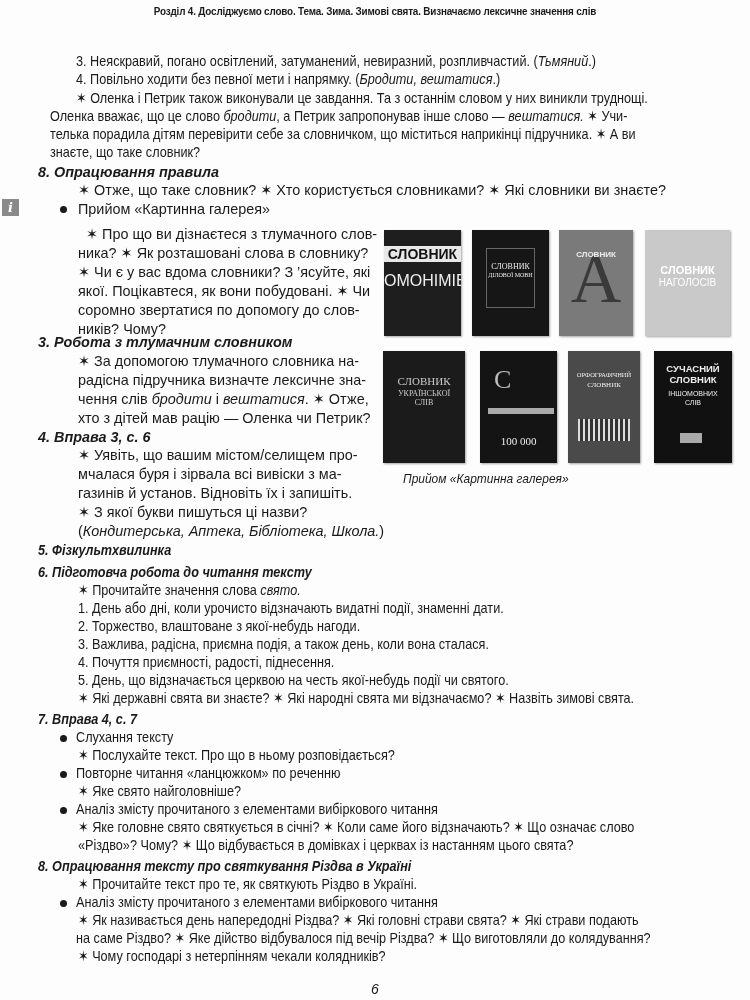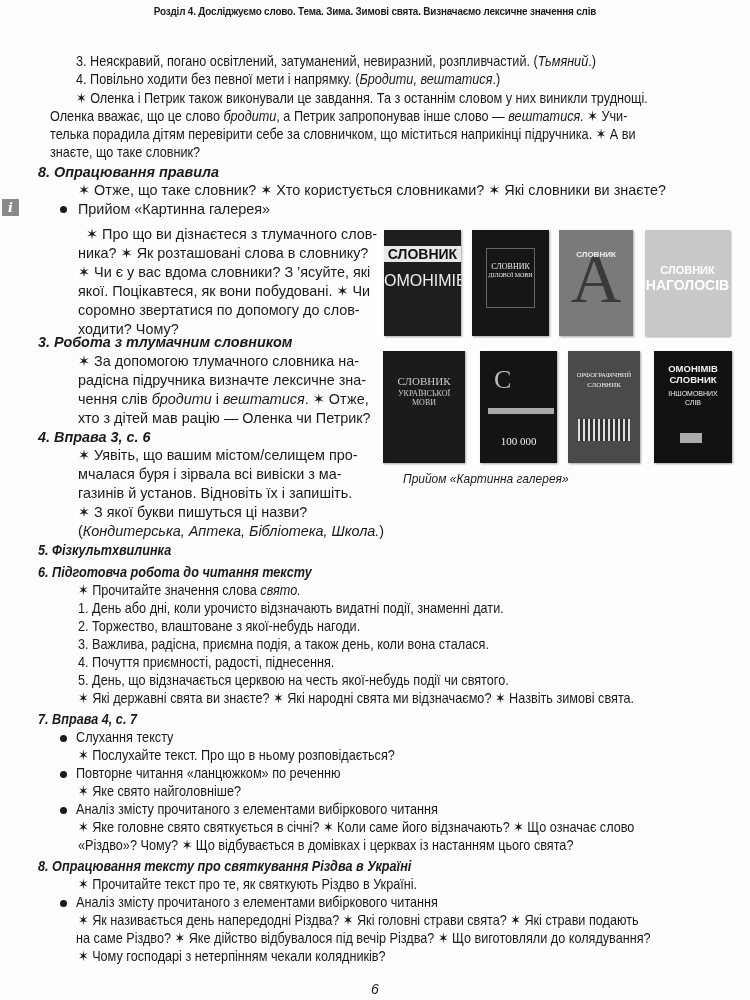--- a/index.html
+++ b/index.html
@@ -53,21 +53,21 @@
   <div class="ln h" style="left:38px;top:163px">8. Опрацювання правила</div>
   <div class="ln" style="left:78px;top:181px">✶ Отже, що таке словник? ✶ Хто користується словниками? ✶ Які словники ви знаєте?</div>
   <div class="info-icon">i</div>
   <div class="bullet" style="left:60px;top:206px"></div>
   <div class="ln" style="left:78px;top:200px">Прийом «Картинна галерея»</div>
   <div class="ln" style="left:86px;top:225px">✶ Про що ви дізнаєтеся з тлумачного слов-</div>
   <div class="ln" style="left:78px;top:244px">ника? ✶ Як розташовані слова в словнику?</div>
   <div class="ln" style="left:78px;top:263px">✶ Чи є у вас вдома словники? З ’ясуйте, які</div>
   <div class="ln" style="left:78px;top:282px">якої. Поцікавтеся, як вони побудовані. ✶ Чи</div>
   <div class="ln" style="left:78px;top:301px">соромно звертатися по допомогу до слов-</div>
-  <div class="ln" style="left:78px;top:320px">ходити? Чому?</div>
+  <div class="ln" style="left:78px;top:320px">ників? Чому?</div>
 
   <div class="ln h" style="left:38px;top:333px">3. Робота з тлумачним словником</div>
   <div class="ln" style="left:78px;top:352px">✶ За допомогою тлумачного словника на-</div>
   <div class="ln" style="left:78px;top:371px">радісна підручника визначте лексичне зна-</div>
   <div class="ln" style="left:78px;top:390px"><span>чення слів </span><i>бродити</i><span> і </span><i>вештатися</i><span>. ✶ Отже,</span></div>
   <div class="ln" style="left:78px;top:409px">хто з дітей мав рацію — Оленка чи Петрик?</div>
 
   <div class="ln h" style="left:38px;top:428px">4. Вправа 3, с. 6</div>
   <div class="ln" style="left:78px;top:446px">✶ Уявіть, що вашим містом/селищем про-</div>
   <div class="ln" style="left:78px;top:465px">мчалася буря і зірвала всі вивіски з ма-</div>
@@ -115,38 +115,38 @@
       <div style="position:absolute;left:14px;top:18px;width:47px;height:58px;border:1px solid #666"></div>
       <div class="t" style="top:32px;font-size:8px;font-family:'Liberation Serif',serif">СЛОВНИК</div>
       <div class="t" style="top:42px;font-size:6px;font-family:'Liberation Serif',serif">ДІЛОВОЇ МОВИ</div>
     </div>
     <div class="book" style="left:559px;top:230px;width:74px;height:106px;background:#7a7a7a">
       <div class="t" style="top:14px;font-size:70px;font-family:'Liberation Serif',serif;color:#3a3a3a;line-height:70px">A</div>
       <div class="t" style="top:20px;font-size:8px;font-weight:bold">СЛОВНИК</div>
     </div>
     <div class="book" style="left:645px;top:230px;width:85px;height:106px;background:#c9c9c9">
       <div class="t" style="top:34px;font-size:11px;font-weight:bold;color:#fff">СЛОВНИК</div>
-      <div class="t" style="top:47px;font-size:14px;font-weight:bold;color:#fff">НАГОЛОСІВ</div>
+      <div class="t" style="top:47px;font-size:10px;font-weight:normal;color:#fff">НАГОЛОСІВ</div>
     </div>
     <div class="book" style="left:383px;top:351px;width:82px;height:112px;background:#1b1b1b">
       <div class="t" style="top:24px;font-size:11px;font-family:'Liberation Serif',serif;color:#ccc">СЛОВНИК</div>
-      <div class="t" style="top:38px;font-size:8px;font-family:'Liberation Serif',serif;color:#ccc;white-space:normal;padding:0 10px;box-sizing:border-box">УКРАЇНСЬКОЇ МОВИ</div>
+      <div class="t" style="top:38px;font-size:8px;font-family:'Liberation Serif',serif;color:#ccc;white-space:normal;padding:0 10px;box-sizing:border-box">УКРАЇНСЬКОЇ СЛІВ</div>
     </div>
     <div class="book" style="left:480px;top:351px;width:77px;height:112px;background:#141414">
       <div class="t" style="top:14px;font-size:26px;font-family:'Liberation Serif',serif;color:#bbb;text-align:left;padding-left:14px">С</div>
       <div style="position:absolute;left:8px;top:57px;width:66px;height:6px;background:#aaa"></div>
       <div class="t" style="top:84px;font-size:11px;font-family:'Liberation Serif',serif">100 000</div>
     </div>
     <div class="book" style="left:568px;top:351px;width:72px;height:112px;background:#4a4a4a">
       <div class="t" style="top:20px;font-size:6.5px;font-family:'Liberation Serif',serif">ОРФОГРАФІЧНИЙ</div>
       <div class="t" style="top:30px;font-size:7px;font-family:'Liberation Serif',serif">СЛОВНИК</div>
       <div style="position:absolute;left:10px;top:68px;width:52px;height:22px;background:repeating-linear-gradient(90deg,#ddd 0 2px,#333 2px 5px)"></div>
     </div>
     <div class="book" style="left:654px;top:351px;width:78px;height:112px;background:#111">
-      <div class="t" style="top:12px;font-size:9.5px;font-weight:bold;white-space:normal;line-height:11px;padding:0 6px;box-sizing:border-box">ОМОНІМІВ СЛОВНИК</div>
+      <div class="t" style="top:12px;font-size:9.5px;font-weight:bold;white-space:normal;line-height:11px;padding:0 6px;box-sizing:border-box">СУЧАСНИЙ СЛОВНИК</div>
       <div class="t" style="top:38px;font-size:7px;white-space:normal;line-height:9px;padding:0 8px;box-sizing:border-box">ІНШОМОВНИХ СЛІВ</div>
       <div style="position:absolute;left:26px;top:82px;width:22px;height:10px;background:#aaa"></div>
     </div>
     <div class="caption">Прийом «Картинна галерея»</div>
   </div>
 
   <div class="pageno">6</div>
 </div>
 
 </body></html>

